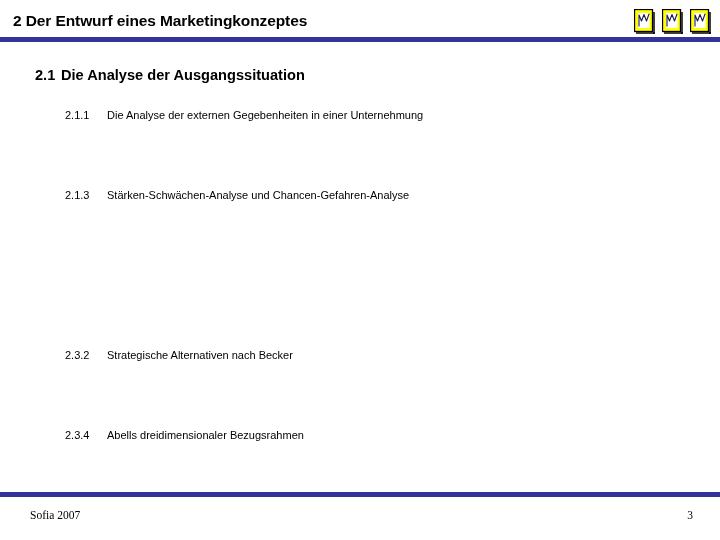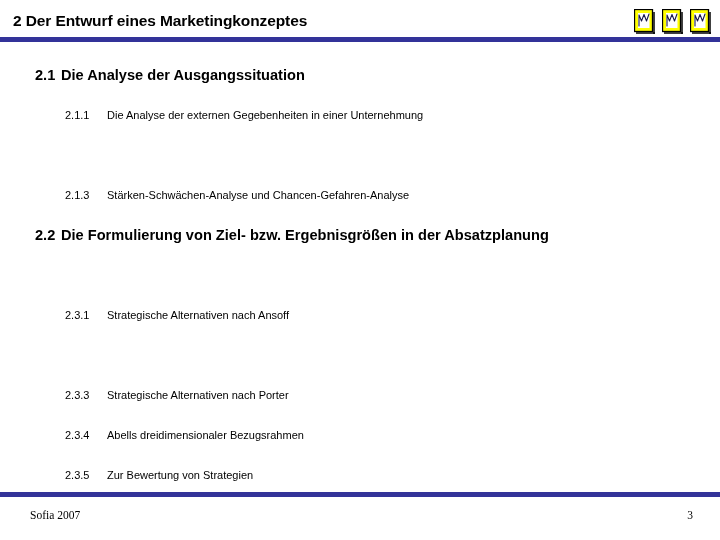--- a/index.html
+++ b/index.html
@@ -160,25 +160,22 @@
       </span>
     </div>
   </div>
 
   <div class="rule rule-top"></div>
 
   <div class="body">
       <div class="outline-item level-1" style="top: 24px;"><span class="num">2.1</span><span class="txt">Die Analyse der Ausgangssituation</span></div>
       <div class="outline-item level-2" style="top: 64px;"><span class="num">2.1.1</span><span class="txt">Die Analyse der externen Gegebenheiten in einer Unternehmung</span></div>
       <div class="outline-item level-2" style="top: 144px;"><span class="num">2.1.3</span><span class="txt">Stärken-Schwächen-Analyse und Chancen-Gefahren-Analyse</span></div>
-      <div class="outline-item level-1" style="top: 184px;"><span class="num">2.2</span><span class="txt">Die Formulierung von Ziel- bzw. Ergebnisgrößen in der Absatzplanung</span></div>
-      <div class="outline-item level-2" style="top: 264px;"><span class="num">2.3.1</span><span class="txt">Strategische Alternativen nach Ansoff</span></div>
-      <div class="outline-item level-2" style="top: 344px;"><span class="num">2.3.3</span><span class="txt">Strategische Alternativen nach Porter</span></div>
+      <div class="outline-item level-2" style="top: 304px;"><span class="num">2.3.2</span><span class="txt">Strategische Alternativen nach Becker</span></div>
       <div class="outline-item level-2" style="top: 384px;"><span class="num">2.3.4</span><span class="txt">Abells dreidimensionaler Bezugsrahmen</span></div>
-      <div class="outline-item level-2" style="top: 424px;"><span class="num">2.3.5</span><span class="txt">Zur Bewertung von Strategien</span></div>
     </div>
 
   <div class="rule rule-bot"></div>
 
   <div class="footer">
     <div class="footer-left">Sofia 2007</div>
     <div class="footer-right">3</div>
   </div>
 
 </div>

